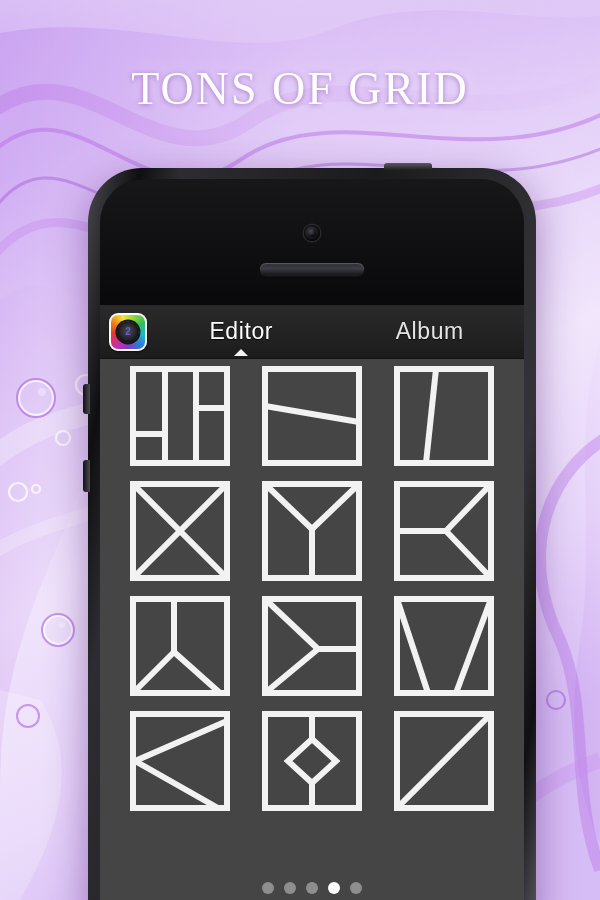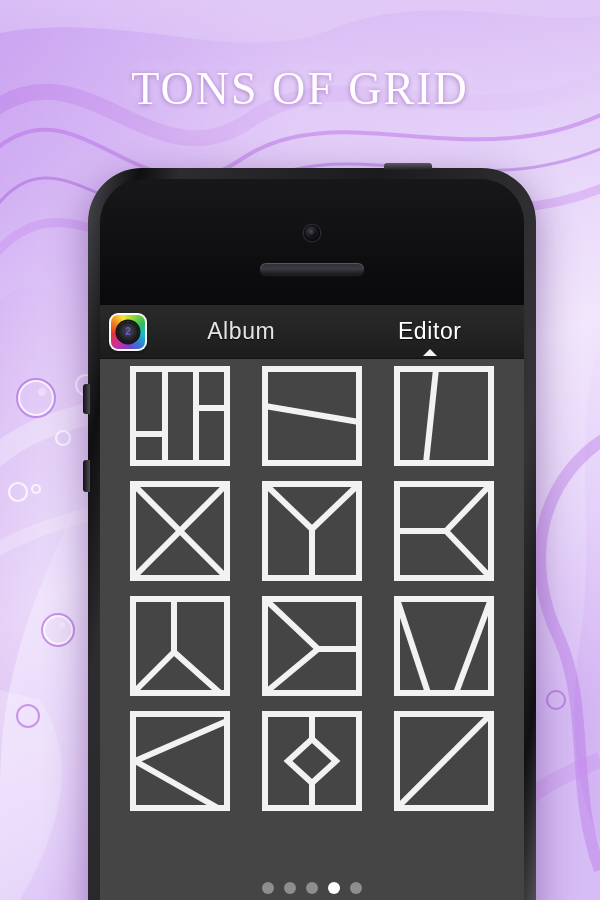--- a/index.html
+++ b/index.html
@@ -259,26 +259,26 @@
       <div class="navbar">
 
         <div class="app-icon">
           <div class="wheel"></div>
           <div class="lens">
             <span>2</span>
           </div>
         </div>
 
         <div class="tabs">
-          <div class="tab">
-            <span>Album</span>
-          </div>
           <div class="tab active">
             <span>Editor</span>
             <span class="tab-caret"></span>
+          </div>
+          <div class="tab">
+            <span>Album</span>
           </div>
         </div>
       </div>
 
       <div class="grid-area">
         <div class="grid">
 
           <div class="cell">
             <svg viewBox="0 0 100 100">
               <g fill="none" stroke="#f2f2f2" stroke-width="6">

